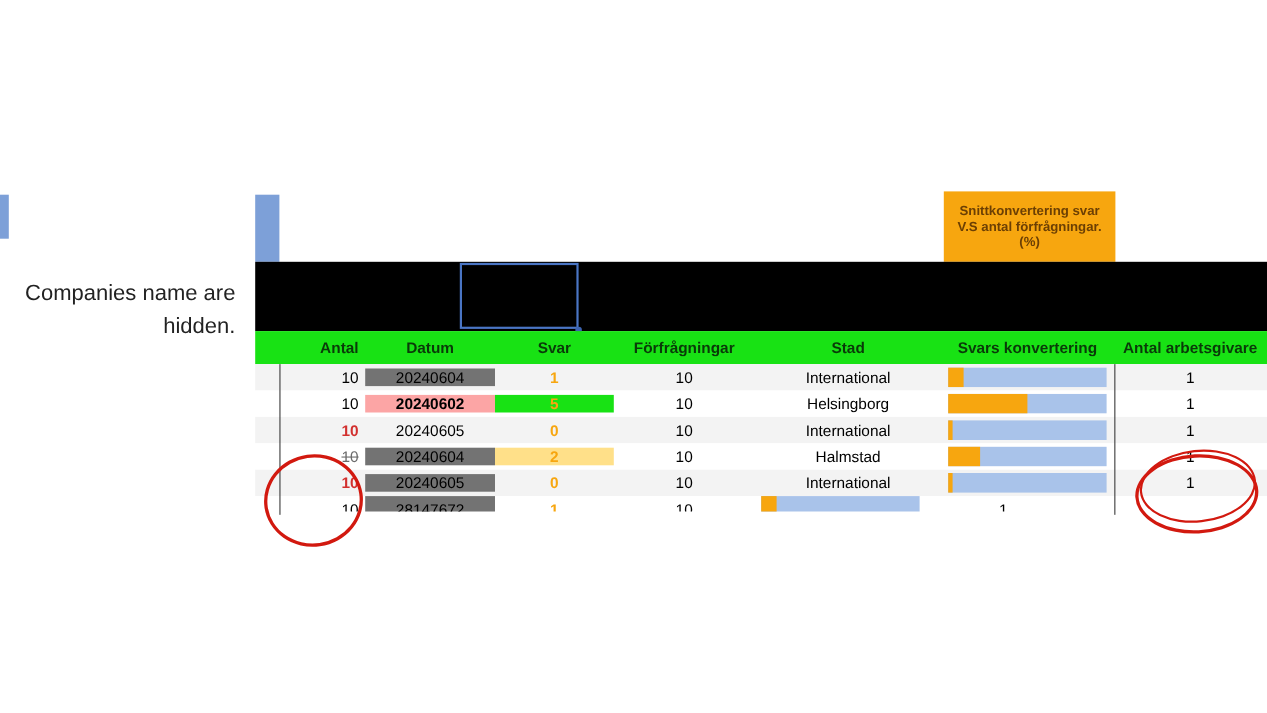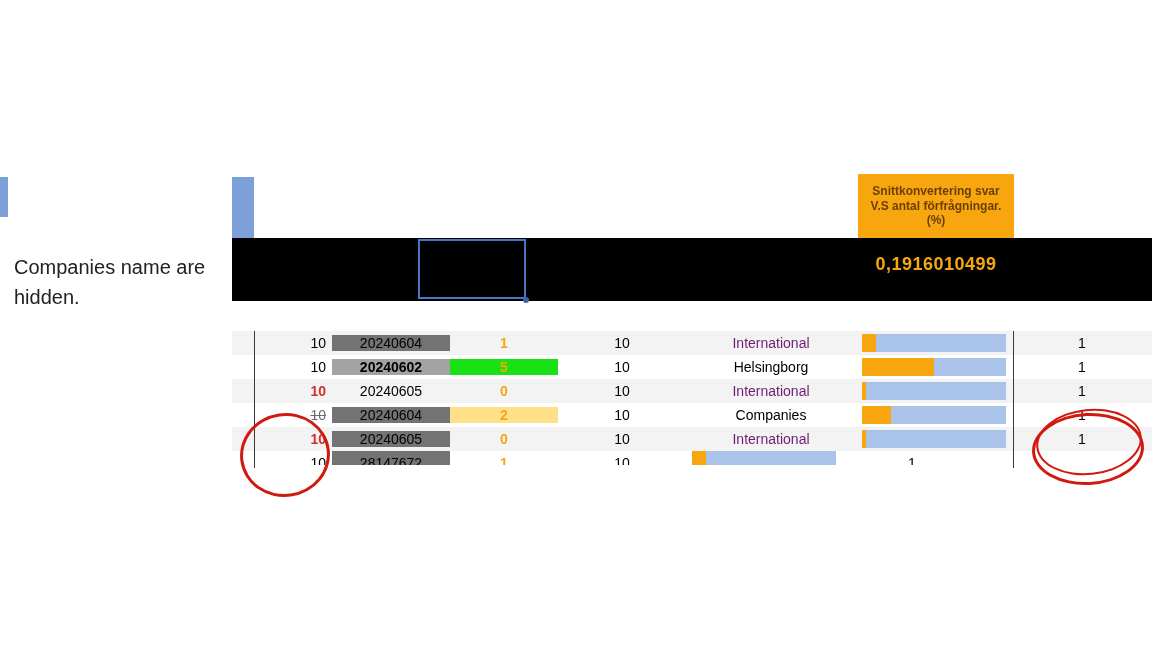--- a/index.html
+++ b/index.html
@@ -25,21 +25,21 @@
     top: 177px;
     width: 8px;
     height: 40px;
     background: #7da0d8;
   }
   .note-text {
     position: absolute;
     left: 14px;
     top: 252px;
     width: 200px;
-    text-align: left;
+    text-align: right;
     font-size: 20px;
     line-height: 1.5;
     color: #222;
   }
   
   .orange-box {
     position: absolute;
     left: 858px;
     top: 174px;
     width: 156px;
@@ -148,25 +148,25 @@
     font-size: 14px;
     position: relative;
   }
   .data-row:nth-child(odd) { background: #f3f3f3; }
   .data-row:nth-child(even){ background: #ffffff; }
   .antal-val { color: #000; }
   .antal-red { color: #d2302e; font-weight: 600; }
   .antal-strike { text-decoration: line-through; color: #6c6c6c; }
   .datum-cell { background: #737373; }
   .datum-bold { font-weight: 700; }
-  .datum-green { background: #a3a3a3; }
+  .datum-green { background: #fca5a5; }
   .svar-val { color: #f7a60f; font-weight: 700; }
   .svar-green { background: #18e214; }
   .svar-yellow { background: #ffe089; }
-  .stad-intl { color: #701a75; }
+  .stad-intl { color: #000000; }
   
   .bar-wrap {
     width: 100%;
     height: 18px;
     background: #a9c3ea;
     display: flex;
     align-items: stretch;
     position: relative;
   }
   .bar-fill {
@@ -219,22 +219,31 @@
 
   <div class="blue-stub"></div>
 
   <div class="orange-box">Snittkonvertering svar V.S antal förfrågningar. (%)</div>
 
   <div class="black-band"></div>
 
   <div class="cell-outline"></div>
   <div class="cell-handle"></div>
 
-  <div class="metric-value">0,1916010499</div>
-
+
+  <div class="header-row">
+    <div class="col-hidden"></div>
+    <div class="col-antal">Antal</div>
+    <div class="col-datum">Datum</div>
+    <div class="col-svar">Svar</div>
+    <div class="col-forf">Förfrågningar</div>
+    <div class="col-stad">Stad</div>
+    <div class="col-konv">Svars konvertering</div>
+    <div class="col-arb">Antal arbetsgivare</div>
+  </div>
 
   <div class="data-rows" id="data-rows">
       <div class="data-row">
         <div class="col-hidden"></div>
         <div class="col-antal antal-val">10</div>
         <div class="col-datum datum-cell">20240604</div>
         <div class="col-svar svar-val">1</div>
         <div class="col-forf">10</div>
         <div class="col-stad stad-intl">International</div>
         <div class="col-konv">
@@ -271,21 +280,21 @@
           </div>
         </div>
         <div class="col-arb">1</div>
       </div>
       <div class="data-row">
         <div class="col-hidden"></div>
         <div class="col-antal antal-val antal-strike">10</div>
         <div class="col-datum datum-cell">20240604</div>
         <div class="col-svar svar-val svar-yellow">2</div>
         <div class="col-forf">10</div>
-        <div class="col-stad">Companies</div>
+        <div class="col-stad">Halmstad</div>
         <div class="col-konv">
           <div class="bar-wrap">
             <div class="bar-fill" style="width: 20%;"></div>
           </div>
         </div>
         <div class="col-arb">1</div>
       </div>
       <div class="data-row">
         <div class="col-hidden"></div>
         <div class="col-antal antal-val antal-red">10</div>

